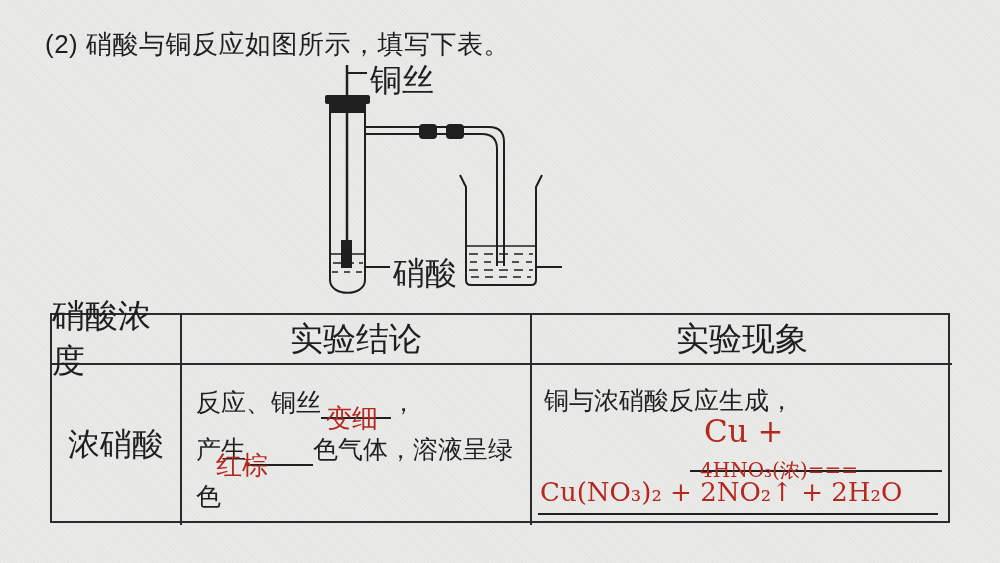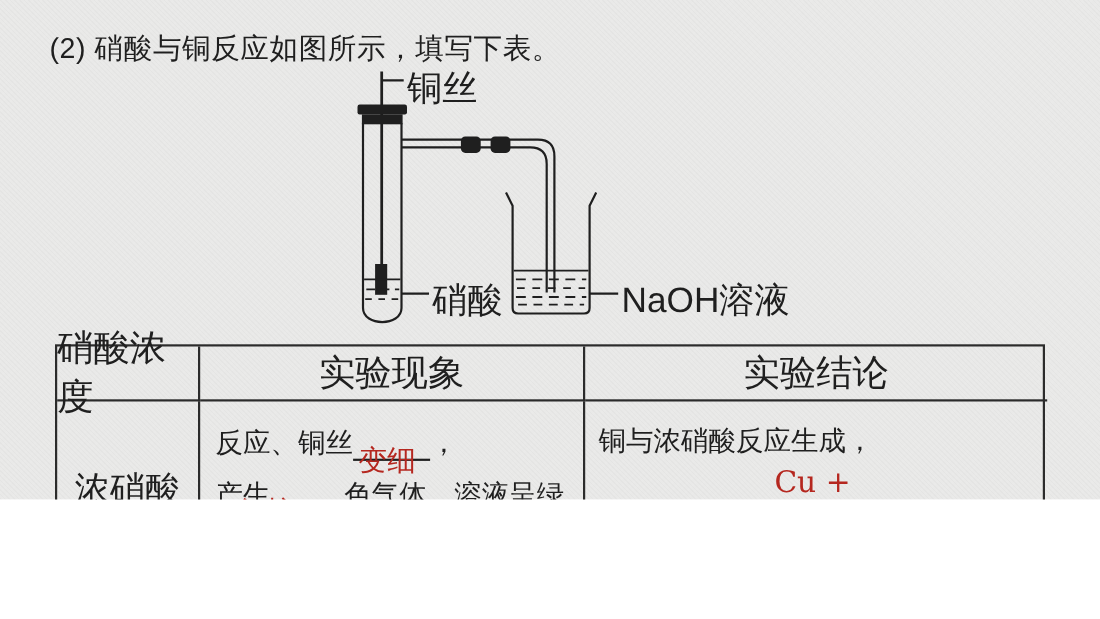--- a/index.html
+++ b/index.html
@@ -1,19 +1,19 @@
 <!DOCTYPE html>
 <html style="--red: #b5271f; --ink: #1f1f1f; --bg: #e9e9e8;"><head>
 <meta charset="utf-8">
 <style>
   :root { --ink:#1f1f1f; --red:#b5271f; --bg:#e9e9e8; }
   * { box-sizing:border-box; margin:0; padding:0; }
   body { width:1000px; height:563px; font-family:"Liberation Sans", sans-serif; color:var(--ink); }
   .slide {
-    position:relative; width:1000px; height:454px; overflow:hidden;
+    position:relative; width:1000px; height:563px; overflow:hidden;
     background-color:var(--bg);
     background-image:
       repeating-linear-gradient(45deg, rgba(0,0,0,0.02) 0 1px, transparent 1px 3px),
       repeating-linear-gradient(-45deg, rgba(255,255,255,0.05) 0 2px, transparent 2px 5px);
   }
   .title { position:absolute; left:45px; top:27px; font-size:26px; letter-spacing:0.5px; color:var(--ink); }
 
   
   .apparatus { position:absolute; left:0; top:0; width:1000px; height:320px; }
   .apparatus svg { position:absolute; left:300px; top:55px; }
@@ -37,21 +37,21 @@
   .b1 { width:73px; } .b2 { width:70px; } .b3 { width:67px; } .b4 { width:130px; }
   .ans { position:absolute; top:14px; left:5px; color:var(--red); font-size:26px; font-style:normal; white-space:nowrap; }
   .ans-shift { left:-30px; }
   .cell-conc, .cell-phen, .cell-concl { color:var(--ink); }
   .cell-concl { position:relative; font-size:25px; }
   .c-line1 { position:absolute; left:12px; top:19px; white-space:nowrap; display:flex; align-items:center; }
   .ans-up { position:absolute; left:0; width:100%; top:-32px; text-align:center;
             color:var(--red); font-family:"DejaVu Serif", serif; font-size:26px; font-style:normal; }
   .eq-label { position:absolute; left:12px; top:78px; white-space:nowrap; }
   .red-serif { color:var(--red); font-family:"DejaVu Serif", serif; white-space:nowrap; }
-  .eq-p1 { position:absolute; left:172px; top:58px;  font-size:27px; }
+  .eq-p1 { position:absolute; left:172px; top:48px;  font-size:31px; }
   .eq-p2 { position:absolute; left:168px; top:92px;  font-size:20px; }
   .eq-p3 { position:absolute; left:8px;   top:112px; font-size:26px; }
   .eq-ul1 { position:absolute; left:158px; top:105px; width:252px; border-top:2px solid var(--ink); }
   .eq-ul2 { position:absolute; left:6px;   top:148px; width:400px; border-top:2px solid var(--ink); }
 </style>
 </head>
 <body>
 
 <div class="slide">
 
@@ -105,27 +105,26 @@
           <line x1="170" y1="207" x2="232" y2="207" stroke-dasharray="7 7"></line>
           <line x1="169" y1="215" x2="233" y2="215" stroke-dasharray="9 6"></line>
           <line x1="171" y1="222" x2="231" y2="222" stroke-dasharray="8 6"></line>
         </g>
 
         <line x1="236" y1="212" x2="262" y2="212"></line>
       </g>
     </svg>
     <span class="diagram-label lbl-copper">铜丝</span>
     <span class="diagram-label lbl-acid">硝酸</span>
-    <span class="diagram-label lbl-naoh">NaOH溶液</span>
   </div>
 
   <div class="qtable">
     <div class="th">硝酸浓度</div>
+    <div class="th">实验结论</div>
     <div class="th">实验现象</div>
-    <div class="th">实验结论</div>
 
     <div class="cell-conc">浓硝酸</div>
 
     <div class="cell-phen">
       <div class="line">
         <span>反应</span>
         <span>、铜丝</span>
         <span class="blank b2">
             <i class="ans">变细</i>
           </span>

